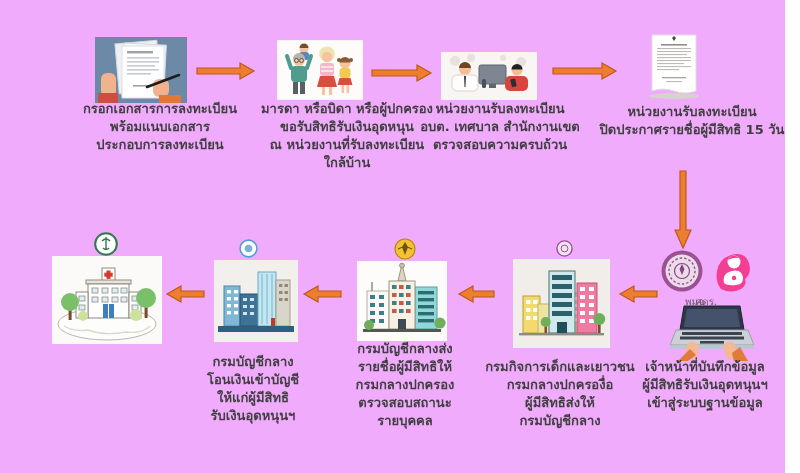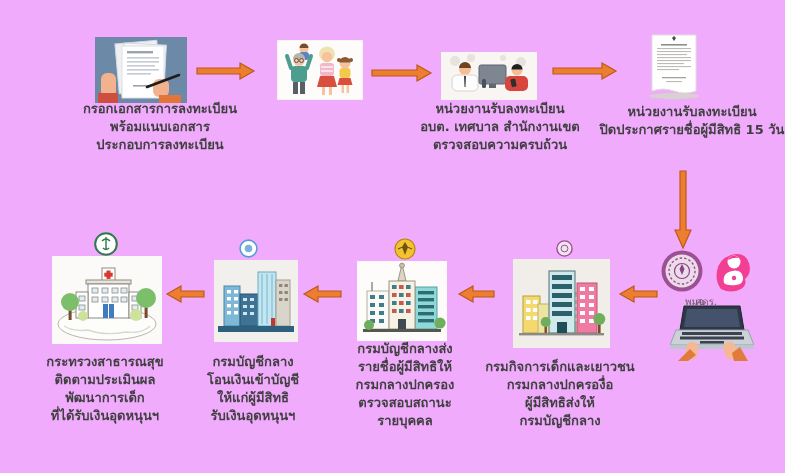--- a/index.html
+++ b/index.html
@@ -75,20 +75,24 @@
       <circle cx="68" cy="23" r="5.5" fill="#f6c39e"></circle>
       <path d="M62.5,22.5 a5.5,5.5 0 0 1 11,0 z" fill="#8a5a33"></path>
       <circle cx="62" cy="20" r="2" fill="#8a5a33"></circle>
       <circle cx="74" cy="20" r="2" fill="#8a5a33"></circle>
       <rect x="62.5" y="28" width="11" height="10" rx="3" fill="#f2c94c"></rect>
       <polygon points="62.5,38 73.5,38 75.5,45 60.5,45" fill="#d94f3d"></polygon>
       <rect x="64.5" y="45" width="2.6" height="8" fill="#f6c39e"></rect>
       <rect x="69.5" y="45" width="2.6" height="8" fill="#f6c39e"></rect>
     </svg>
   </div>
+  <div class="caption" style="left:247px;top:100px;width:200px;">มารดา หรือบิดา หรือผู้ปกครอง
+ขอรับสิทธิรับเงินอุดหนุน
+ณ หน่วยงานที่รับลงทะเบียน
+ใกล้บ้าน</div>
 
   <div class="abs" style="left:371px;top:62px;">
     <svg width="62" height="22" viewBox="0 0 62 22">
       <polygon points="1,8 46,8 46,3 60,11 46,19 46,14 1,14" fill="#ED7D31" stroke="#BC5A14" stroke-width="1.2"></polygon>
     </svg>
   </div>
 
   <div class="abs" style="left:441px;top:52px;">
     <svg width="96" height="48" viewBox="0 0 96 48">
       <rect width="96" height="48" fill="#f8f5f2"></rect>
@@ -181,20 +185,23 @@
         <rect x="10" y="31.5" width="64" height="3"></rect>
         <rect x="30" y="36" width="24" height="2.6"></rect>
       </g>
       <rect x="0" y="40" width="84" height="4" fill="#bfc5cc"></rect>
       <rect x="16" y="37" width="12" height="17" rx="5" fill="#f4b894" transform="rotate(8 22 45)"></rect>
       <rect x="54" y="37" width="12" height="17" rx="5" fill="#f4b894" transform="rotate(-14 60 45)"></rect>
       <polygon points="8,56 20,44 26,50 18,56" fill="#e07b39"></polygon>
       <polygon points="62,48 70,42 78,56 64,56" fill="#e07b39"></polygon>
     </svg>
   </div>
+  <div class="caption" style="left:610px;top:358px;width:190px;">เจ้าหน้าที่บันทึกข้อมูล
+ผู้มีสิทธิรับเงินอุดหนุนฯ
+เข้าสู่ระบบฐานข้อมูล</div>
 
   <div class="abs" style="left:618px;top:284px;">
     <svg width="40" height="20" viewBox="0 0 40 20">
       <polygon points="39,7 16,7 16,2 2,10 16,18 16,13 39,13" fill="#ED7D31" stroke="#BC5A14" stroke-width="1.2"></polygon>
     </svg>
   </div>
 
   <div class="abs" style="left:556px;top:240px;">
     <svg width="17" height="17" viewBox="0 0 17 17">
       <circle cx="8.5" cy="8.5" r="7.6" fill="#f0e4ef" stroke="#9c4f93" stroke-width="1.4"></circle>
@@ -419,18 +426,14 @@
       <rect x="51" y="48" width="11" height="14" fill="#3f7dbf"></rect>
       <line x1="56.5" y1="48" x2="56.5" y2="62" stroke="#ffffff" stroke-width="1"></line>
       <rect x="16.6" y="52" width="3" height="12" fill="#7a4a2b"></rect>
       <circle cx="18" cy="46" r="9" fill="#7cbf6a"></circle>
       <rect x="92.6" y="50" width="3" height="12" fill="#7a4a2b"></rect>
       <circle cx="94" cy="42" r="10" fill="#7cbf6a"></circle>
       <circle cx="31" cy="60" r="5" fill="#cde39b"></circle>
       <circle cx="84" cy="59" r="6" fill="#cde39b"></circle>
     </svg>
   </div>
-  <div class="caption" style="left:15px;top:353px;width:180px;">กระทรวงสาธารณสุข
-ติดตามประเมินผล
-พัฒนาการเด็ก
-ที่ได้รับเงินอุดหนุนฯ</div>
 
 </div>
 
 </body></html>

